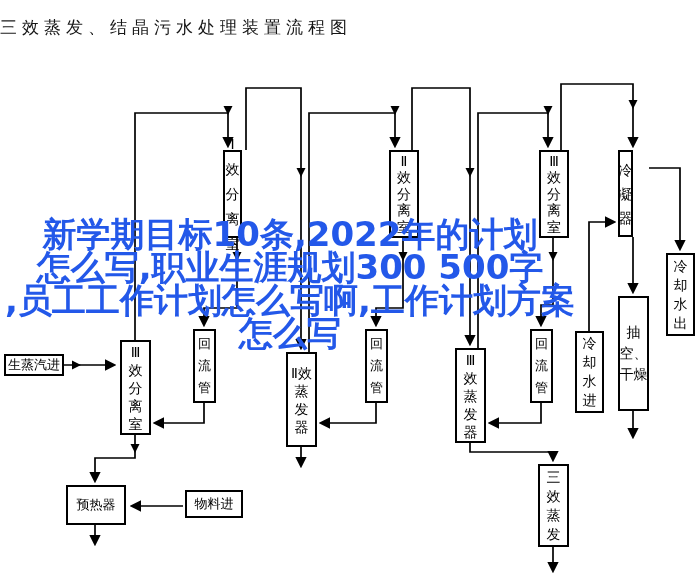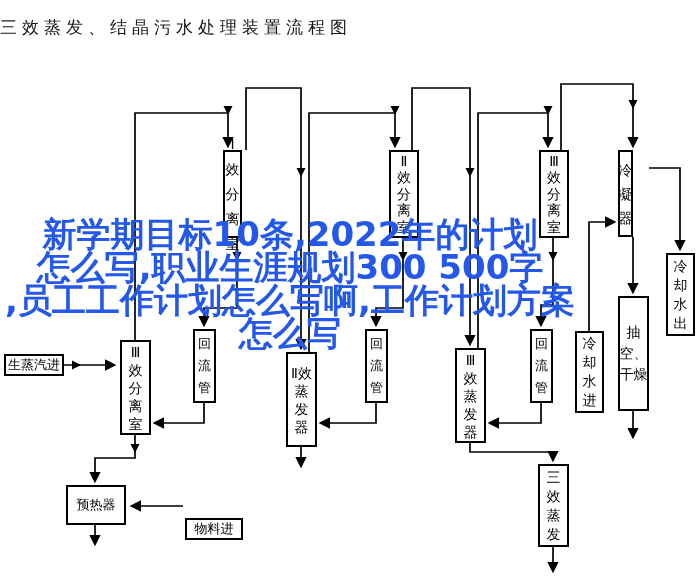--- a/index.html
+++ b/index.html
@@ -93,21 +93,21 @@
   <div class="box" style="left:530px;top:329px;width:23px;height:74px;line-height:22px;font-size:13px;padding:0 2px;">回流管</div>
 
   <div class="box" style="left:618px;top:150px;width:15px;height:87px;line-height:24px;">冷凝器</div>
   <div class="box" style="left:666px;top:253px;width:29px;height:83px;line-height:19px;padding:0 0;">冷却水出</div>
   <div class="box" style="left:575px;top:331px;width:29px;height:82px;line-height:19px;padding:4px 2px;">冷却水进</div>
   <div class="box" style="left:618px;top:296px;width:31px;height:115px;line-height:21px;text-align:center;">抽空、干燥</div>
 
   <div class="box" style="left:538px;top:464px;width:31px;height:83px;line-height:19px;">三效蒸发</div>
 
   <div class="box h" style="left:66px;top:485px;width:60px;height:40px;">预热器</div>
-  <div class="box h" style="left:185px;top:518px;width:58px;height:22px;">物料进</div>
+  <div class="box h" style="left:185px;top:490px;width:58px;height:28px;">物料进</div>
 
   <div class="overlay">
     <div>新学期目标10条,2022年的计划</div>
     <div>怎么写,职业生涯规划300 500字</div>
     <div>,员工工作计划怎么写啊,工作计划方案</div>
     <div>怎么写</div>
   </div>
 
 </div>
 

